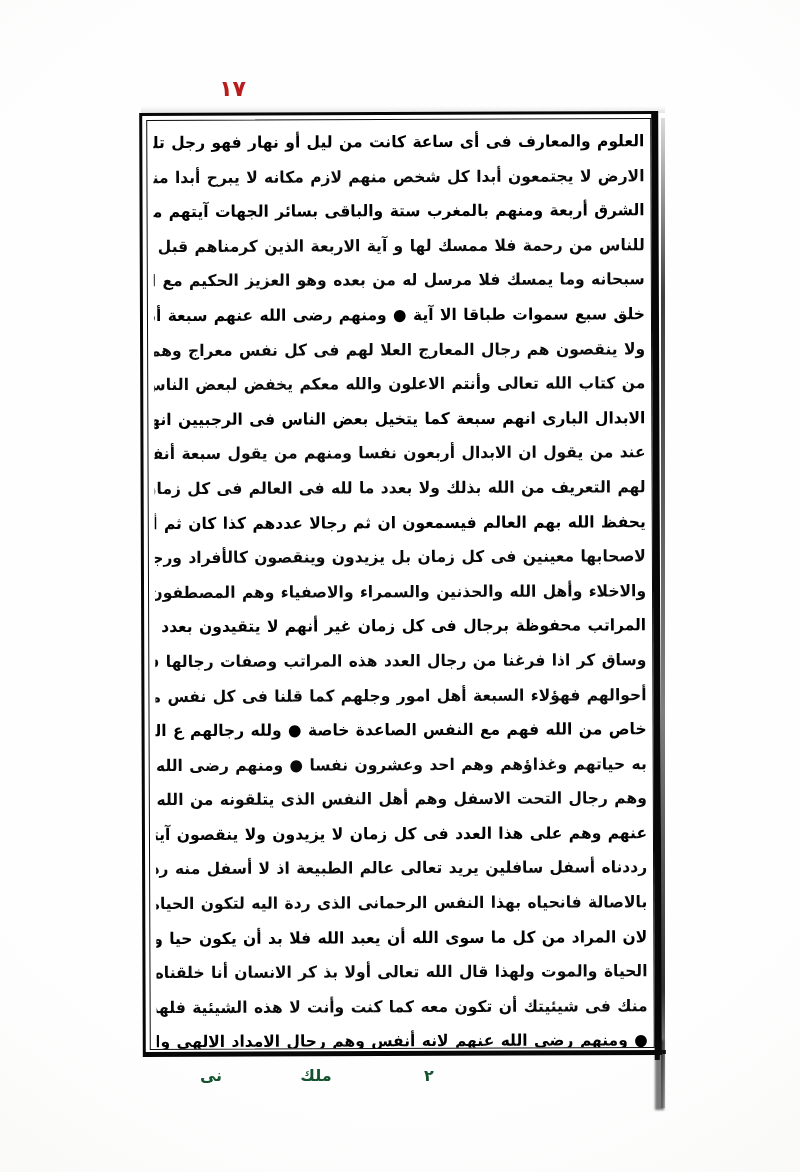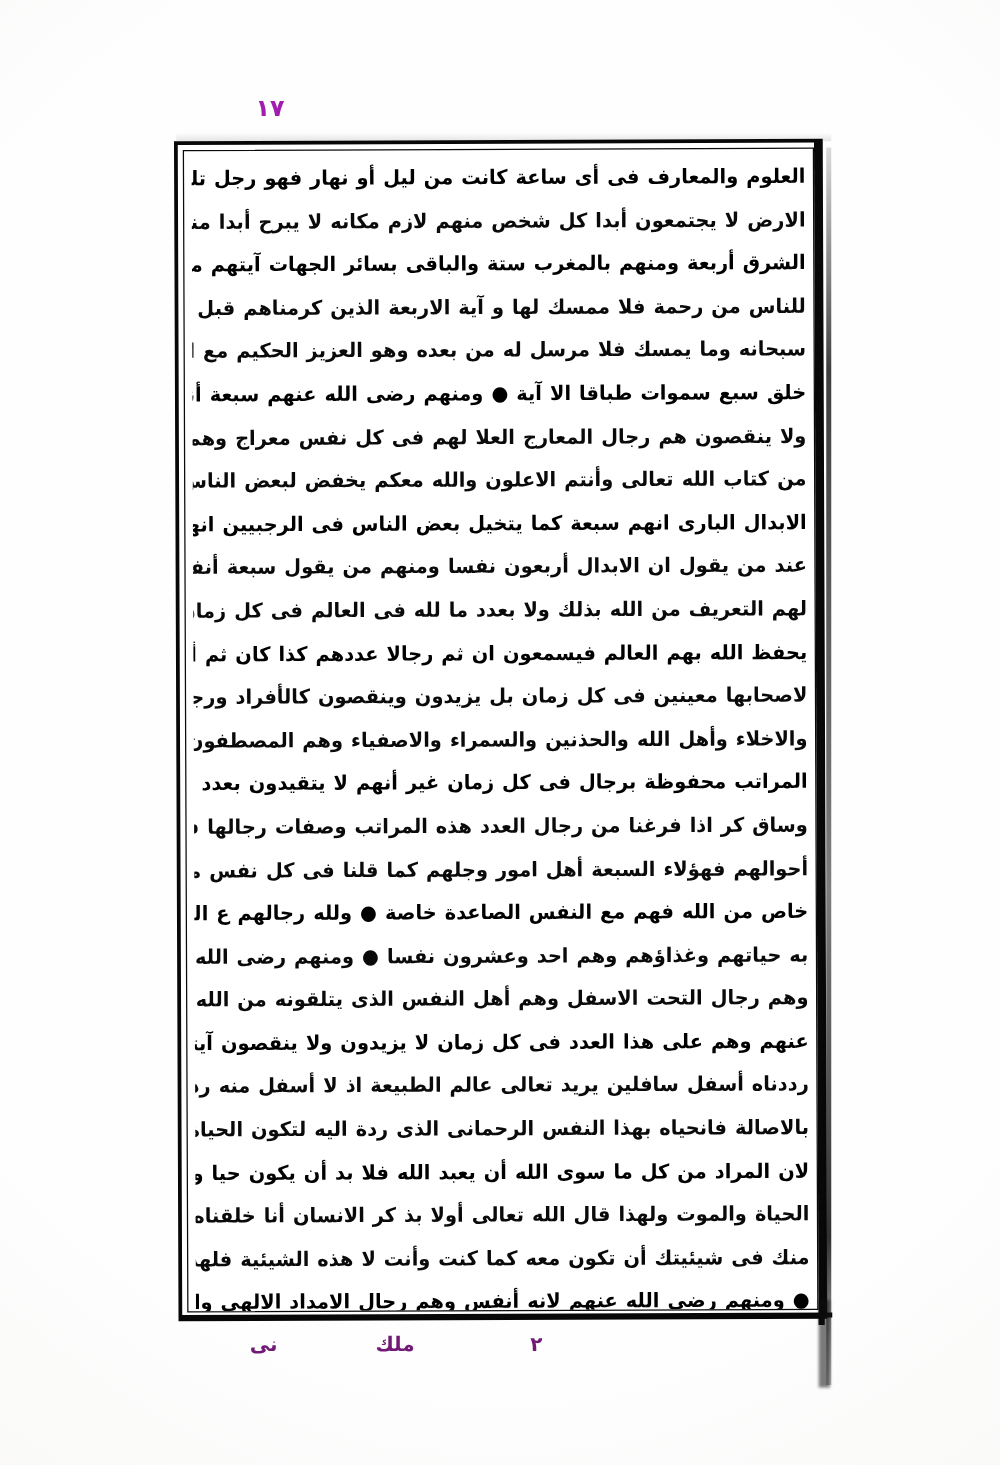--- a/index.html
+++ b/index.html
@@ -32,25 +32,24 @@
       radial-gradient(ellipse 120% 90% at 50% 45%, rgba(255,255,255,0) 55%, rgba(236,234,230,0.55) 100%);
     pointer-events: none;
   }
 
   
   #folio {
     position: absolute;
     left: 186px;
     top: 76px;
     width: 60px;
-    text-align: center;
     font-family: "DejaVu Sans", sans-serif;
-    font-size: 19px;
+    font-size: 22px;
     font-weight: 700;
-    color: #a21caf;
+    color: #b91c1c;
     letter-spacing: 1px;
     direction: rtl;
   }
 
   
   #text-frame {
     position: absolute;
     left: 141px;
     top: 112px;
     width: 519px;
@@ -125,21 +124,21 @@
     width: 519px;
     height: 30px;
     direction: rtl;
   }
   .footer-cell {
     position: absolute;
     top: 0;
     font-family: "DejaVu Sans", sans-serif;
     font-size: 16px;
     font-weight: 700;
-    color: #701a75;
+    color: #14532d;
     direction: rtl;
     text-align: center;
   }
   #footer-quire { left: 258px;  width: 60px; }   
   #footer-title { left: 135px;  width: 80px; }   
   #footer-catch { left: 40px;   width: 60px; }   
 
   
   #scan-edge-smudge {
     position: absolute;

